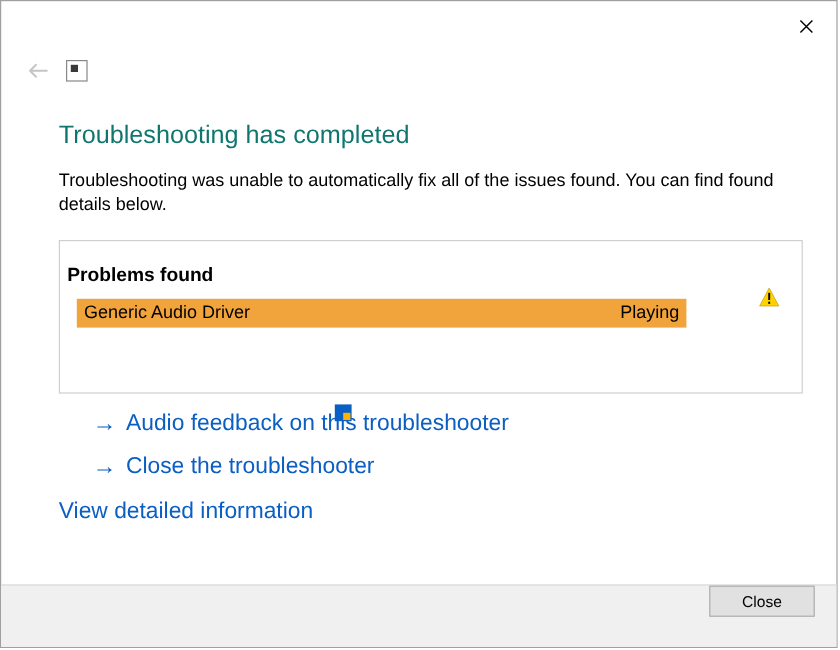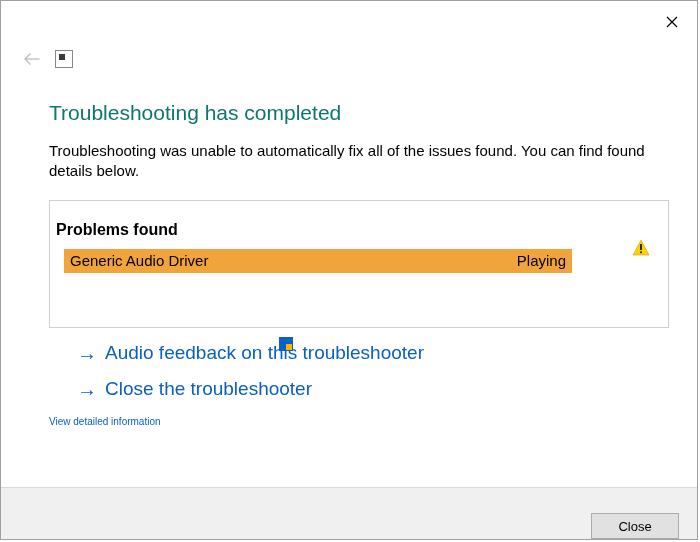--- a/index.html
+++ b/index.html
@@ -100,33 +100,33 @@
     margin: 14px 0 8px 28px;
     cursor: pointer;
     width: fit-content;
   }
   .action-link .arrow {
     font-size: 20px;
     line-height: 1;
   }
   .details-link {
     color: #0b5fc3;
-    font-size: 10px;
+    font-size: 19px;
     margin-top: 16px;
     margin-left: 0;
     cursor: pointer;
     width: fit-content;
   }
   .footer {
     position: absolute;
     bottom: 0; left: 0; right: 0;
     height: 52px;
     background: #f0f0f0;
     border-top: 1px solid #d9d9d9;
-    display: flex; align-items: flex-end; justify-content: flex-end;
+    display: flex; align-items: flex-start; justify-content: flex-end;
     padding-right: 18px;
   }
   .btn {
     min-width: 88px; height: 26px;
     background: #e1e1e1;
     border: 1px solid #adadad;
     font-size: 13px;
     font-family: inherit;
     cursor: pointer;
     padding: 0 12px;

